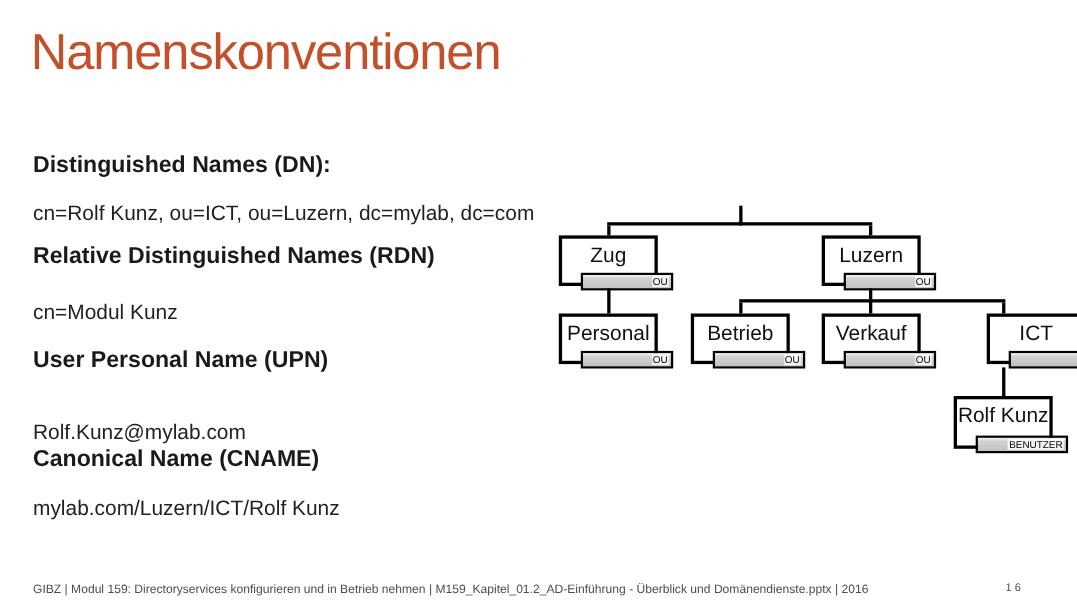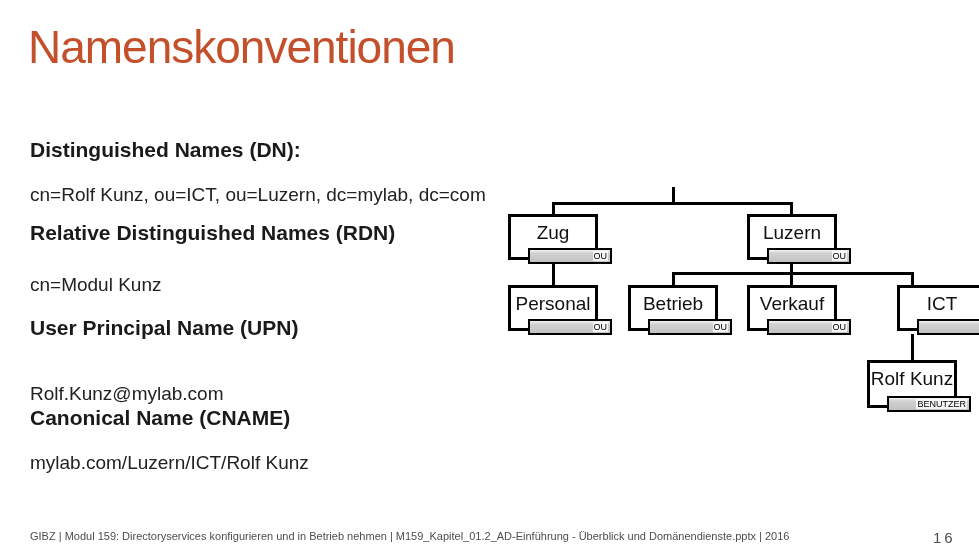--- a/index.html
+++ b/index.html
@@ -72,38 +72,38 @@
   .l7  { left: 672px; top: 272px; width: 242px; height: 3px;  }
   .l8  { left: 672px; top: 275px; width: 3px;   height: 11px; }
   .l9  { left: 911px; top: 275px; width: 3px;   height: 11px; }
   .l10 { left: 911px; top: 334px; width: 3px;   height: 27px; }
 
   .footer {
     position: absolute; left: 30px; top: 530px;
     font-size: 11px; color: #4d4d4d; white-space: nowrap;
   }
   .page-number {
-    position: absolute; left: 933px; top: 529px;
-    font-size: 15px; color: #4d4d4d; letter-spacing: 3px;
+    position: absolute; left: 914px; top: 529px;
+    font-size: 10px; color: #4d4d4d; letter-spacing: 3px;
   }
 </style>
 </head>
 <body>
 
 <div class="slide">
 
   <div class="slide-title">Namenskonventionen</div>
 
   <div class="txt-line txt-heading pos-h1">Distinguished Names (DN):</div>
   <div class="txt-line txt-value   pos-v1">cn=Rolf Kunz, ou=ICT, ou=Luzern, dc=mylab, dc=com</div>
 
   <div class="txt-line txt-heading pos-h2">Relative Distinguished Names (RDN)</div>
   <div class="txt-line txt-value   pos-v2">cn=Modul Kunz</div>
 
-  <div class="txt-line txt-heading pos-h3">User Principal Name (UPN)</div>
+  <div class="txt-line txt-heading pos-h3">User Personal Name (UPN)</div>
   <div class="txt-line txt-value   pos-v3">Rolf.Kunz@mylab.com</div>
 
   <div class="txt-line txt-heading pos-h4">Canonical Name (CNAME)</div>
   <div class="txt-line txt-value   pos-v4">mylab.com/Luzern/ICT/Rolf Kunz</div>
 
   <div class="tree">
 
     <div class="line l1"></div>
     <div class="line l2"></div>
     <div class="line l3"></div>

